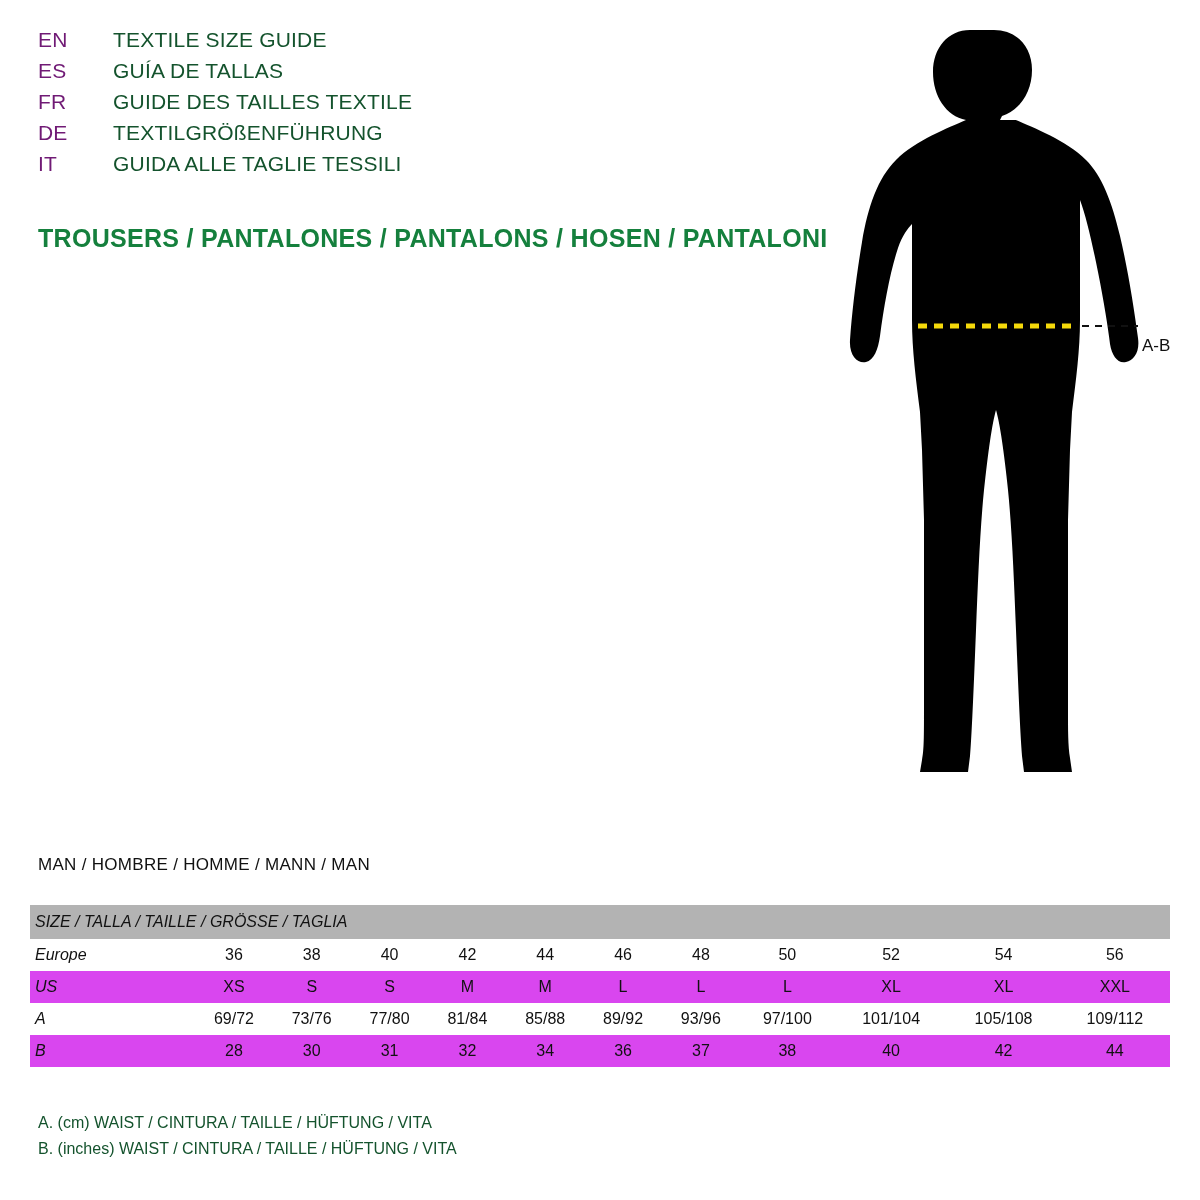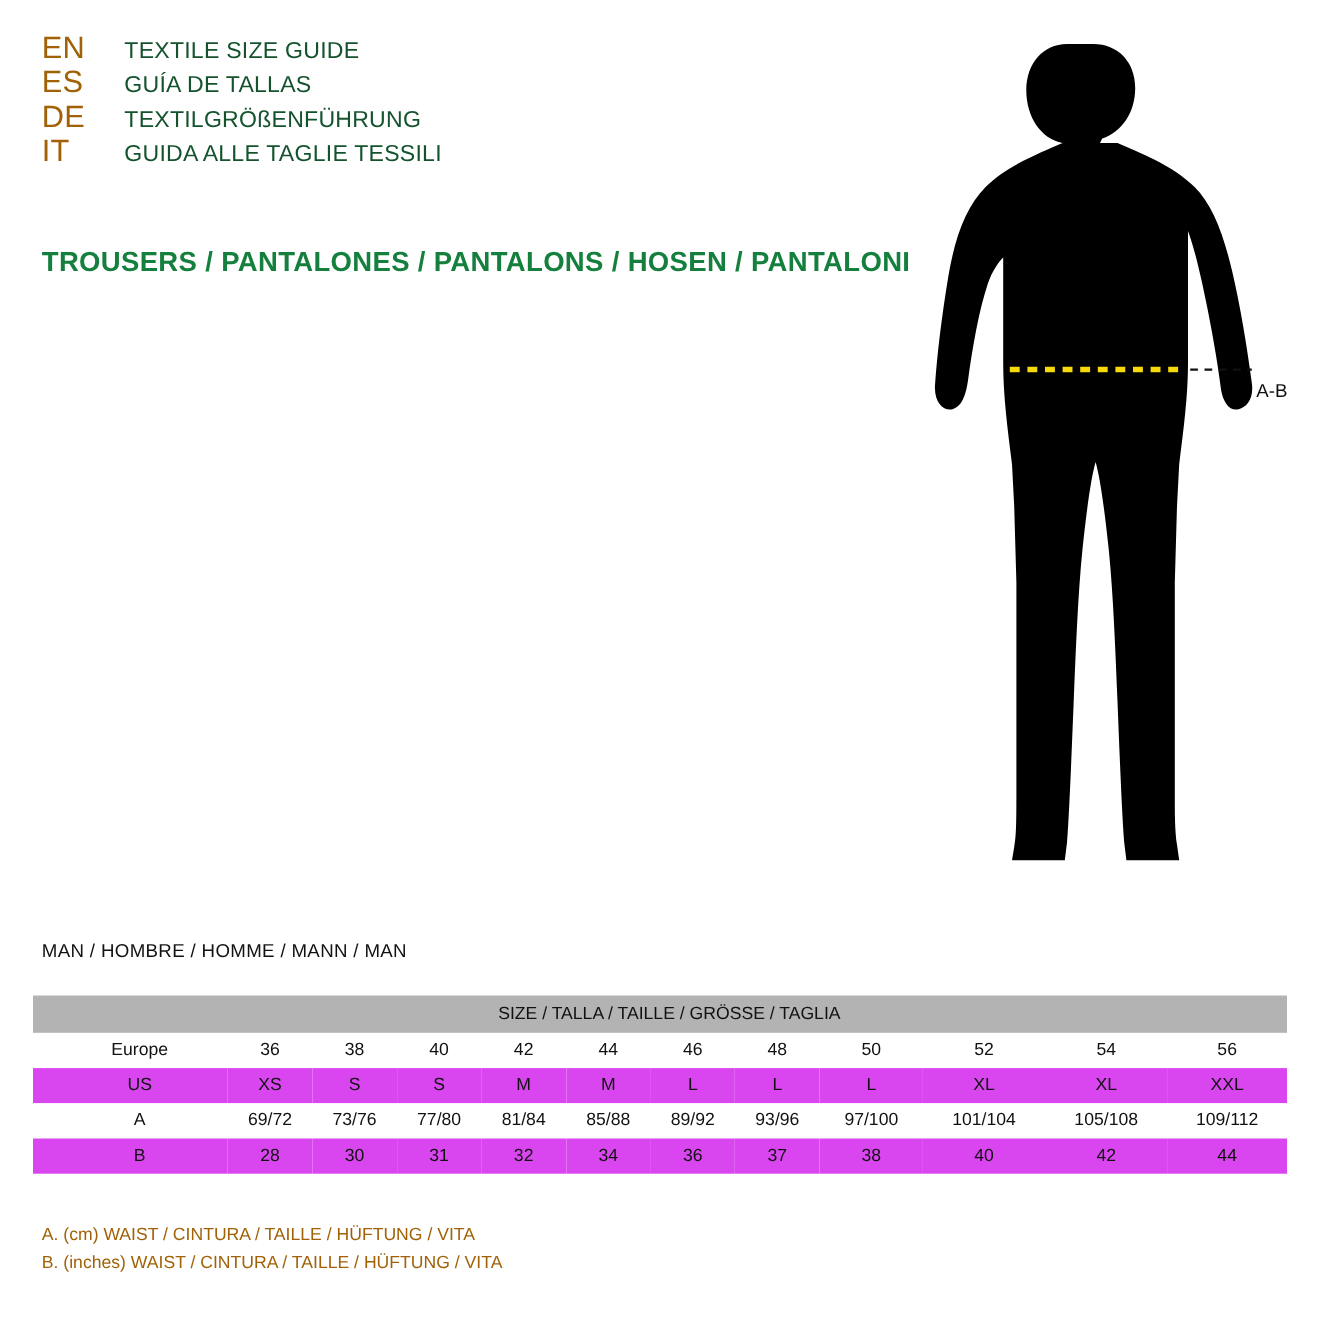--- a/index.html
+++ b/index.html
@@ -28,23 +28,23 @@
     top: 28px;
     width: 800px;
   }
   .lang-row {
     display: flex;
     align-items: baseline;
     height: 31px;
   }
   .lang-code {
     width: 75px;
-    font-size: 28px;
+    font-size: 21px;
     letter-spacing: 0.2px;
-    color: #a16207;
+    color: #701a75;
   }
   .lang-text {
     font-size: 21px;
     letter-spacing: 0.2px;
     color: #14532d;
     white-space: nowrap;
   }
   .garment-title {
     position: absolute;
     left: 38px;
@@ -53,21 +53,21 @@
     font-weight: bold;
     letter-spacing: 0.3px;
     color: #15803d;
     white-space: nowrap;
   }
 
   
   .figure-wrap {
     position: absolute;
     left: 820px;
-    top: 30px;
+    top: 20px;
     width: 370px;
     height: 770px;
   }
   .figure-svg {
     display: block;
   }
   .ab-label {
     position: absolute;
     left: 322px;
     top: 316px;
@@ -94,23 +94,24 @@
     font-size: 16px;
   }
   table.size-table td {
     height: 32px;
     padding: 0;
     text-align: center;
     color: #111111;
     white-space: nowrap;
   }
   table.size-table td.rowhead {
-    text-align: center;
-    padding-left: 17px;
+    text-align: left;
+    padding-left: 5px;
     width: 160px;
+    font-style: italic;
   }
   tr.head-row td {
     background: #b3b3b3;
     font-weight: normal;
     height: 34px;
     font-size: 16px;
   }
   tr.shade td {
     background: #d946ef;
   }
@@ -119,38 +120,42 @@
   }
 
   
   .footnotes {
     position: absolute;
     left: 38px;
     top: 1110px;
   }
   .footnote {
     font-size: 16px;
-    color: #a16207;
+    color: #14532d;
     line-height: 26px;
     white-space: nowrap;
   }
 </style>
 </head>
 <body>
 
 <div class="page">
 
   <div class="lang-block">
     <div class="lang-row">
       <span class="lang-code">EN</span>
       <span class="lang-text">TEXTILE SIZE GUIDE</span>
     </div>
     <div class="lang-row">
       <span class="lang-code">ES</span>
       <span class="lang-text">GUÍA DE TALLAS</span>
+    </div>
+    <div class="lang-row">
+      <span class="lang-code">FR</span>
+      <span class="lang-text">GUIDE DES TAILLES TEXTILE</span>
     </div>
     <div class="lang-row">
       <span class="lang-code">DE</span>
       <span class="lang-text">TEXTILGRÖßENFÜHRUNG</span>
     </div>
     <div class="lang-row">
       <span class="lang-code">IT</span>
       <span class="lang-text">GUIDA ALLE TAGLIE TESSILI</span>
     </div>
   </div>

